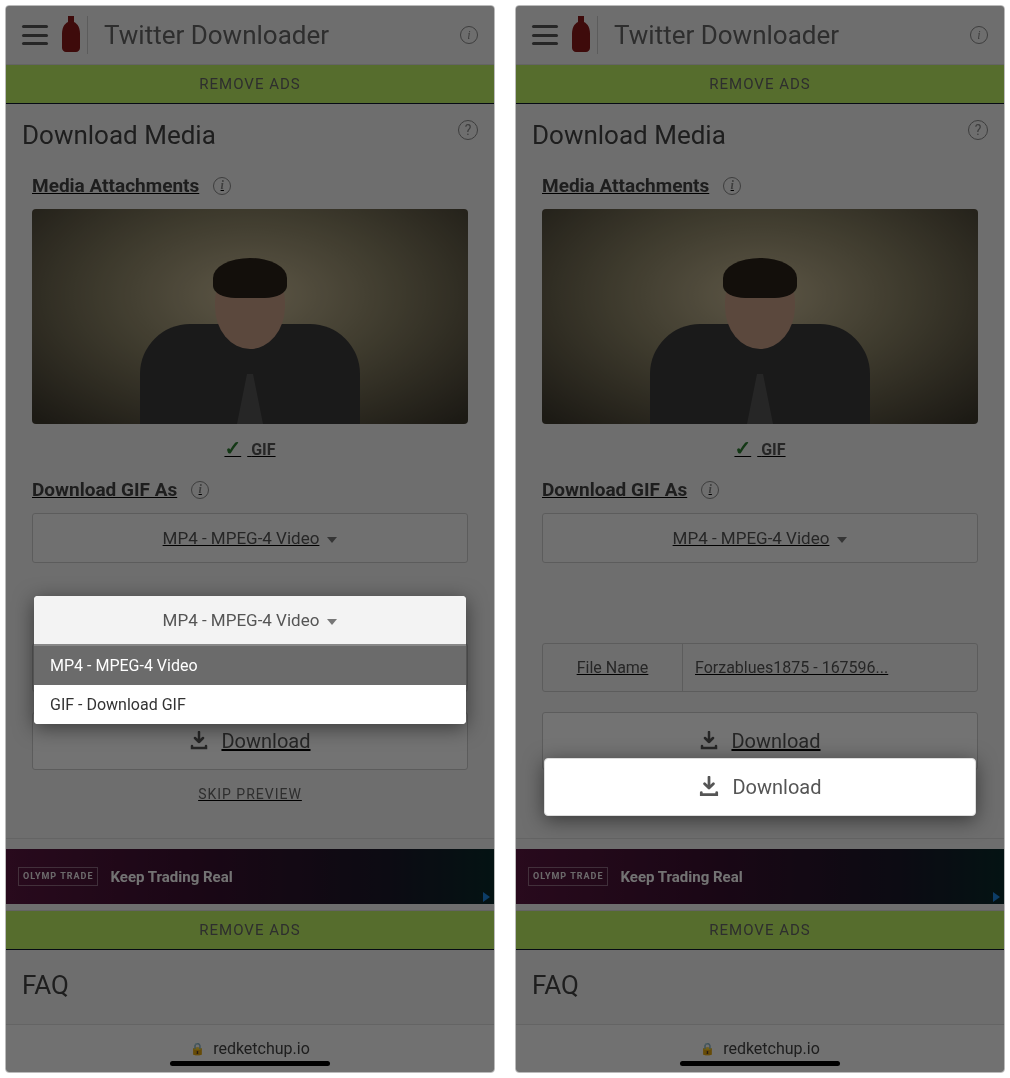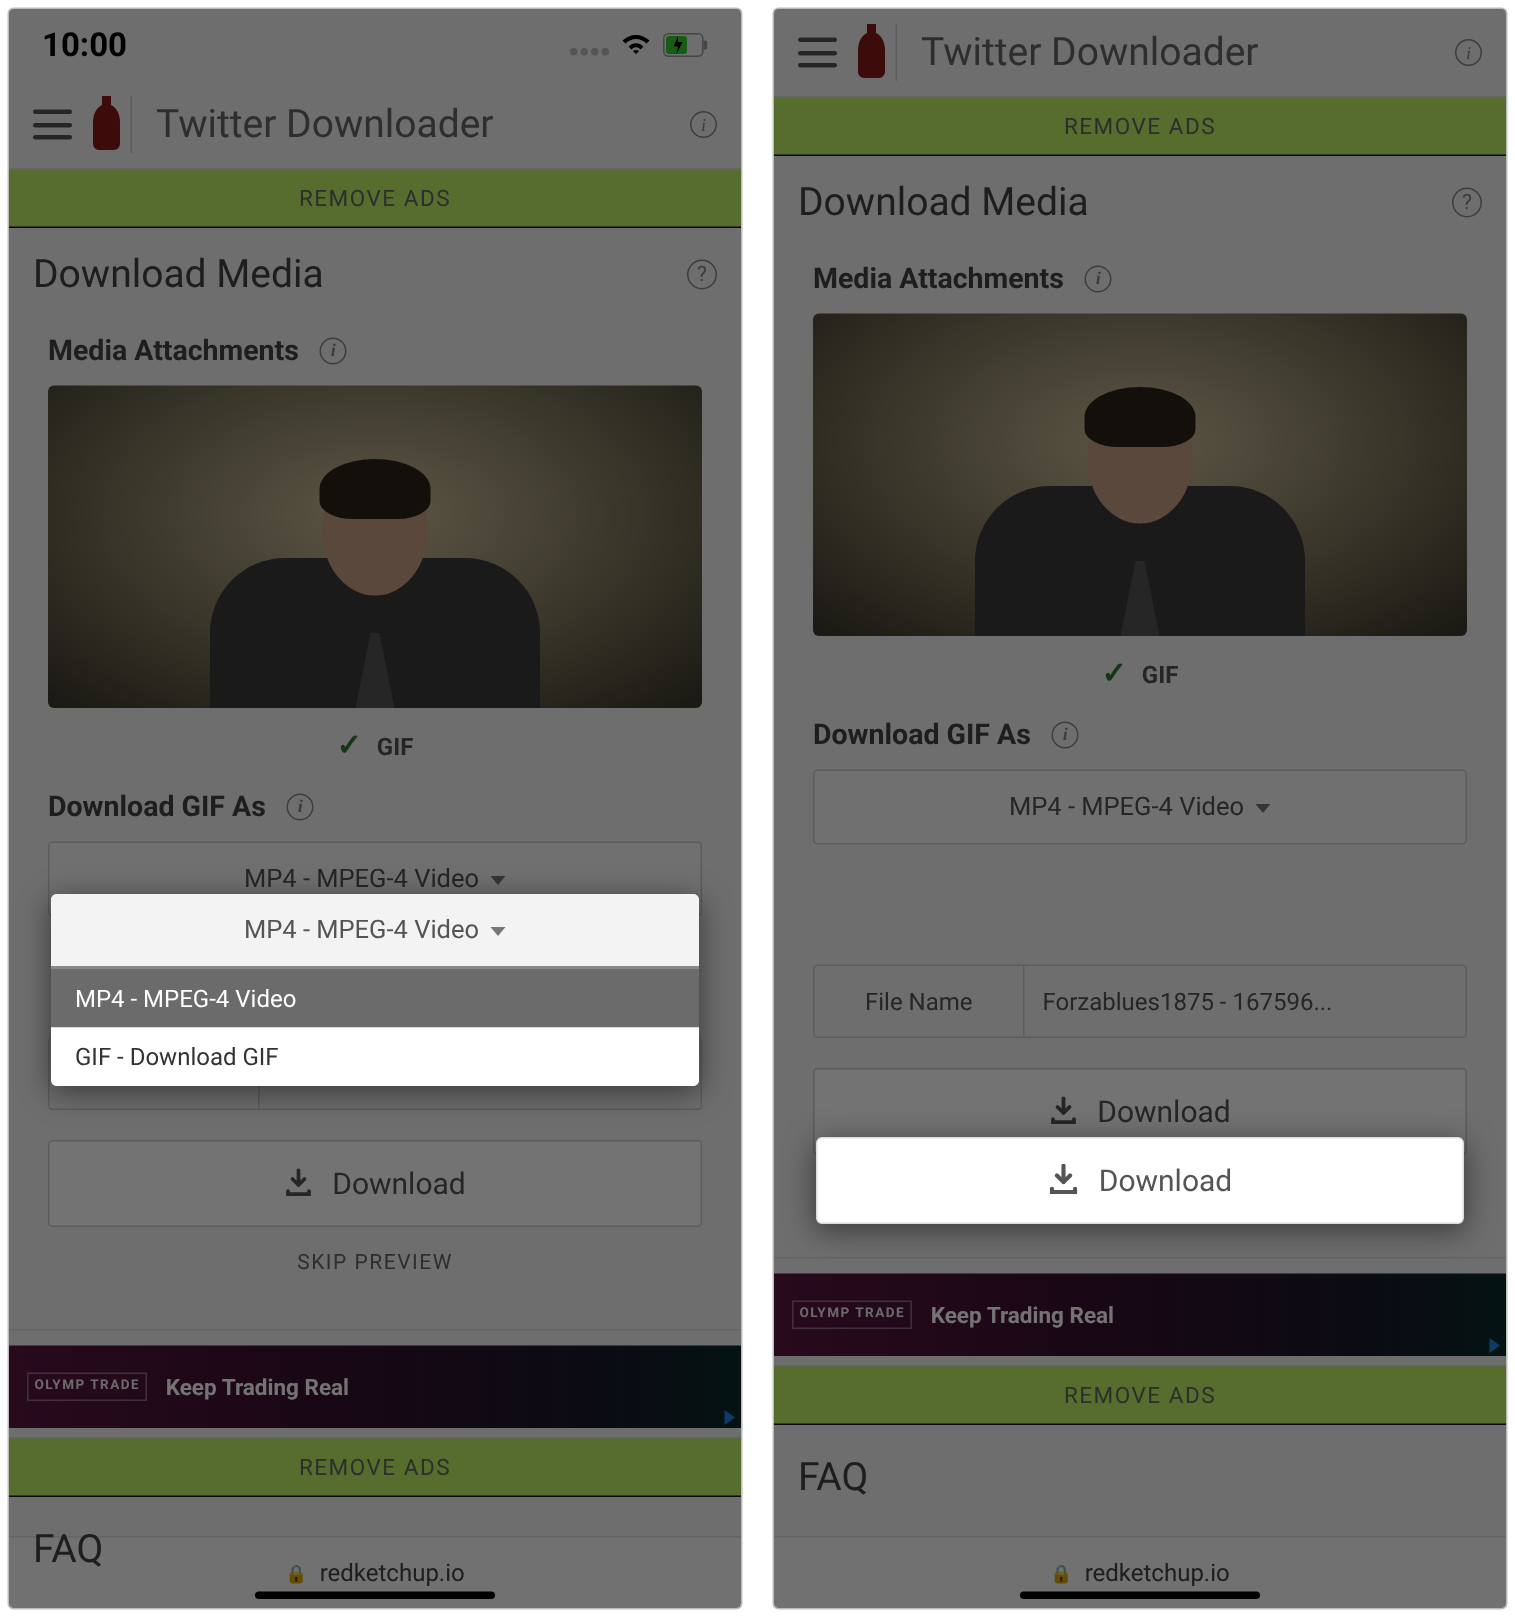--- a/index.html
+++ b/index.html
@@ -90,35 +90,35 @@
     letter-spacing: 1px;
     color: #666;
     padding: 10px 0;
     border-bottom: 1px solid #0f172a;
     background: #bef264;
   }
 
   .section-title-row {
     display: flex;
     justify-content: space-between;
-    align-items: center;
     padding: 16px 16px 8px 16px;
   }
   .section-title {
     font-size: 26px;
     color: #444;
   }
   .help-circle {
     width: 20px; height: 20px; border: 1.5px solid #888; border-radius: 50%;
     display: flex; align-items: center; justify-content: center;
     font-size: 14px; color: #888;
   }
 
   .card {
     padding: 16px 26px;
+    text-decoration: underline;
   }
   .label-row {
     display: flex; align-items: center; gap: 8px;
     font-size: 19px; font-weight: 700; color: #444;
     margin-bottom: 12px;
   }
 
   .thumb {
     width: 100%;
     height: 215px;
@@ -317,39 +317,20 @@
     border: 1px solid #ddd;
   }
 </style>
 </head>
 <body>
 
 <div class="stage">
 
   <div class="phone">
     <div class="content">
-      <div class="statusbar">
-        <span>10:00</span>
-        <div class="status-right">
-          <span class="dots"><span></span><span></span><span></span><span></span></span>
-          <span class="wifi">
-            <svg width="20" height="16" viewBox="0 0 20 16">
-                <path d="M10 14l-2-2c1-1 3-1 4 0zM5 9c3-3 7-3 10 0l-2 2c-2-2-4-2-6 0zM1 5c5-5 13-5 18 0l-2 2c-4-4-10-4-14 0z" fill="#000"></path>
-              </svg>
-          </span>
-          <span class="battery">
-            <svg width="30" height="16" viewBox="0 0 30 16">
-                <rect x="0.5" y="0.5" width="26" height="15" rx="3" fill="none" stroke="#999"></rect>
-                <rect x="27" y="5" width="2.5" height="6" rx="1" fill="#999"></rect>
-                <rect x="2" y="2" width="14" height="12" rx="2" fill="#3c3"></rect>
-                <path d="M10 2l-3 7h3l-1 5 4-8h-3z" fill="#000"></path>
-              </svg>
-          </span>
-        </div>
-      </div>
 
       <div class="app-header">
         <div class="hamburger">
             <span></span>
             <span></span>
             <span></span>
           </div>
         <div class="logo">
           <svg width="22" height="36" viewBox="0 0 22 36">
               <path d="M8 0h6v6c4 2 6 6 6 12v14c0 2-2 4-4 4H6c-2 0-4-2-4-4V18c0-6 2-10 6-12z" fill="#8b1a1a"></path>

